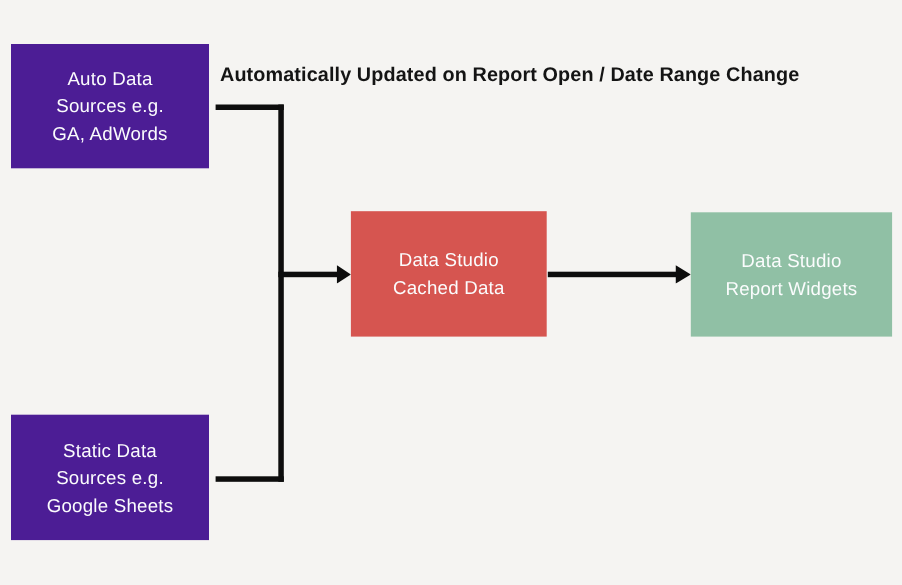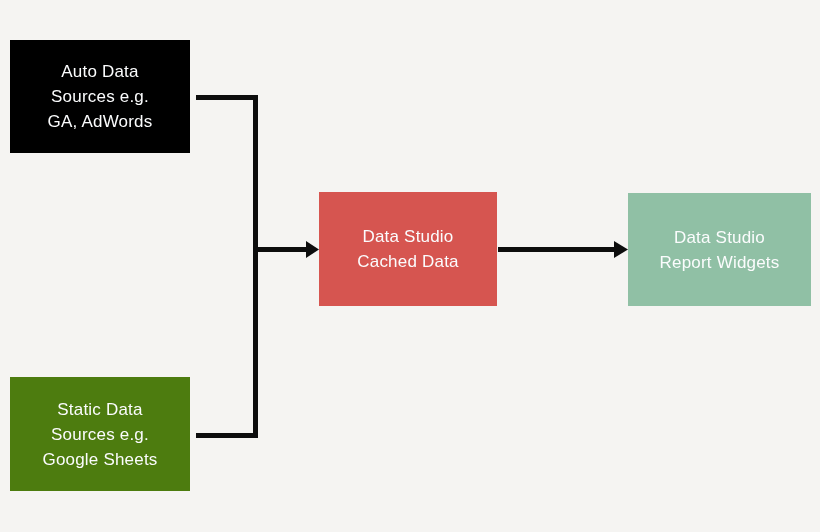--- a/index.html
+++ b/index.html
@@ -60,42 +60,43 @@
     clip-path: polygon(0 0, 100% 50%, 0 100%);
   }
   .arrowhead-1 { left: 306px; top: 241px; }
   .arrowhead-2 { left: 614px; top: 241px; width: 14px; }
 </style>
 </head>
 <body>
 
 <div class="canvas" style="background-color: rgb(245, 244, 242);">
 
-  <div class="node node-auto" style="background-color: #000000;">
+  <div class="node node-auto" style="background-color: #4c1d95;">
     <span class="node-text">Auto Data
 Sources e.g.
 GA, AdWords</span>
   </div>
 
-  <div class="node node-static" style="background-color: #4d7c0f;">
+  <div class="node node-static" style="background-color: #4c1d95;">
     <span class="node-text">Static Data
 Sources e.g.
 Google Sheets</span>
   </div>
 
   <div class="node node-cached" style="background-color: rgb(214, 85, 80);">
     <span class="node-text">Data Studio
 Cached Data</span>
   </div>
 
   <div class="node node-widgets" style="background-color: rgb(144, 192, 165);">
     <span class="node-text">Data Studio
 Report Widgets</span>
   </div>
 
+  <div class="flow-label label-top">Automatically Updated on Report Open / Date Range Change</div>
 
   <div class="line line-top-h" style="background-color: rgb(13, 13, 13);"></div>
   <div class="line line-vert" style="background-color: rgb(13, 13, 13);"></div>
   <div class="line line-bot-h" style="background-color: rgb(13, 13, 13);"></div>
   <div class="line line-mid-h" style="background-color: rgb(13, 13, 13);"></div>
   <div class="arrowhead arrowhead-1" style="background-color: rgb(13, 13, 13);"></div>
   <div class="line line-arrow2" style="background-color: rgb(13, 13, 13);"></div>
   <div class="arrowhead arrowhead-2" style="background-color: rgb(13, 13, 13);"></div>
 
 </div>

